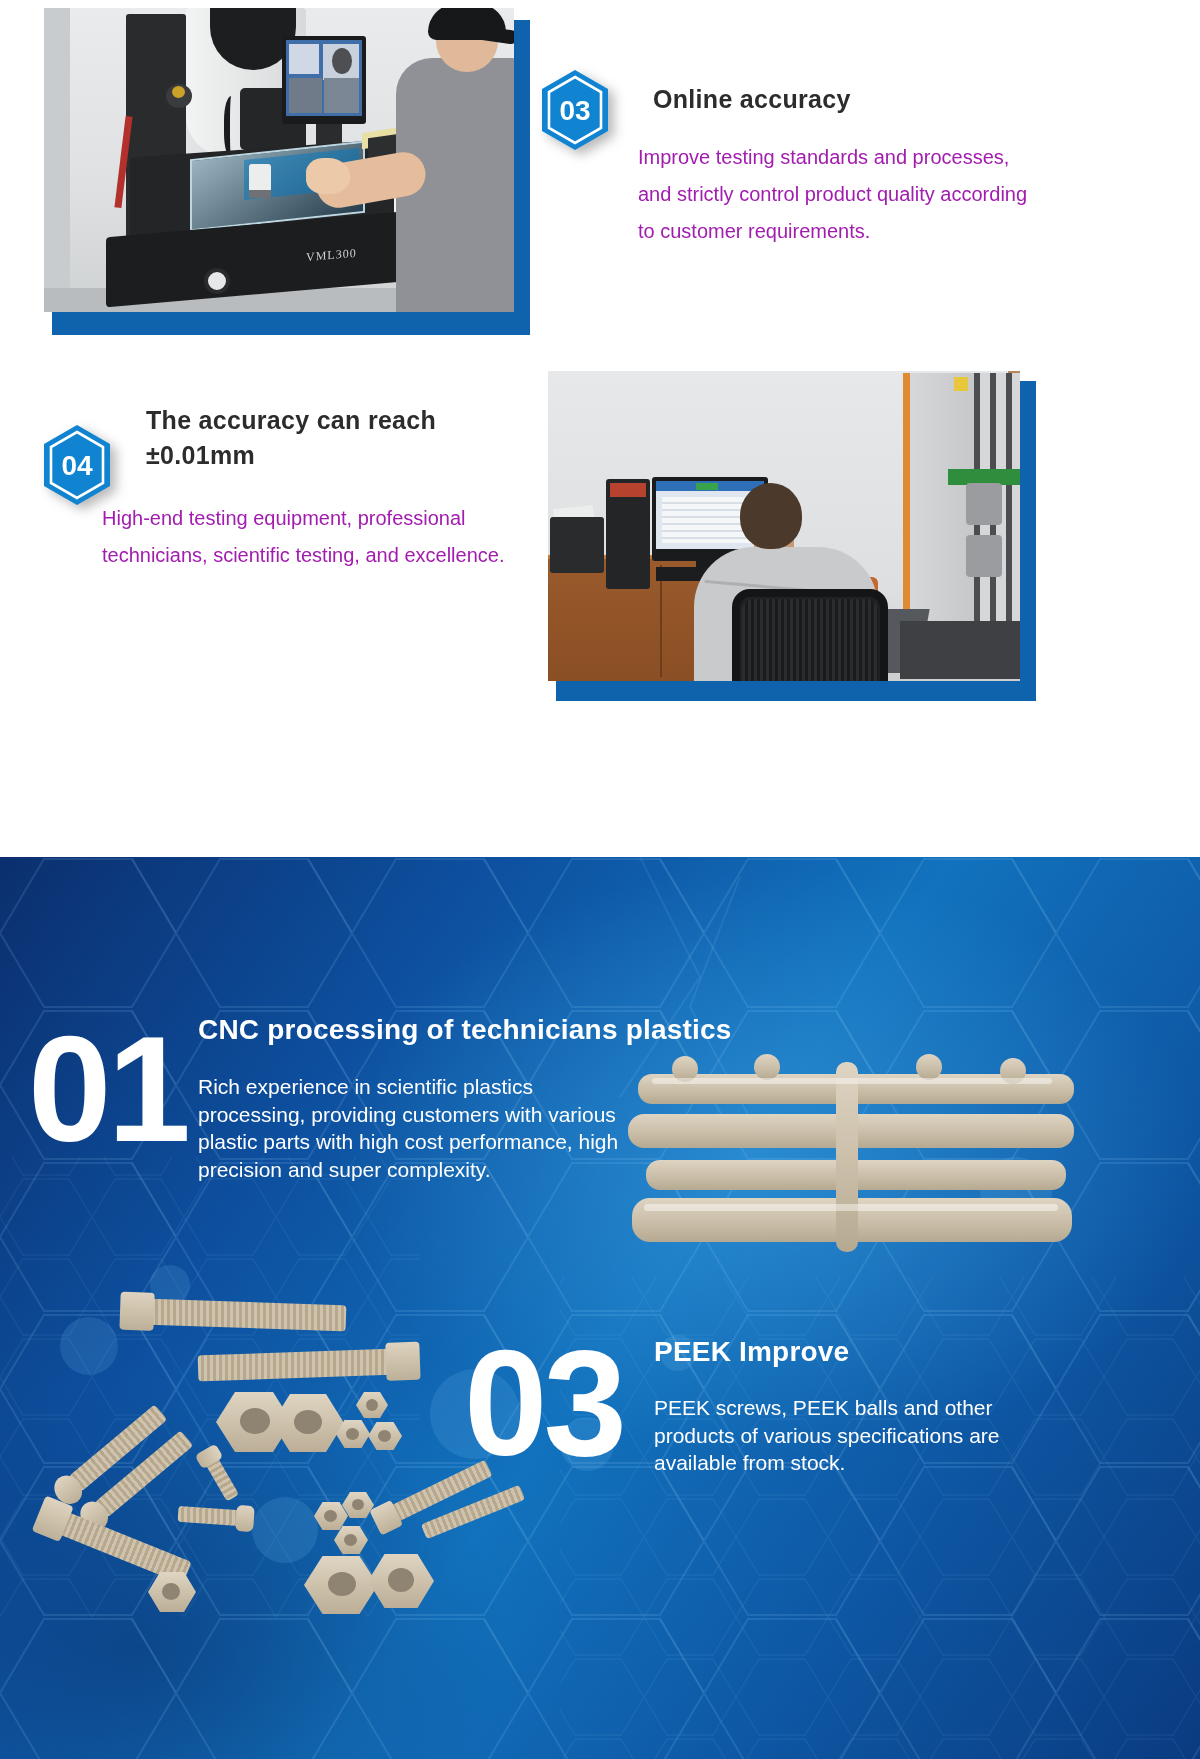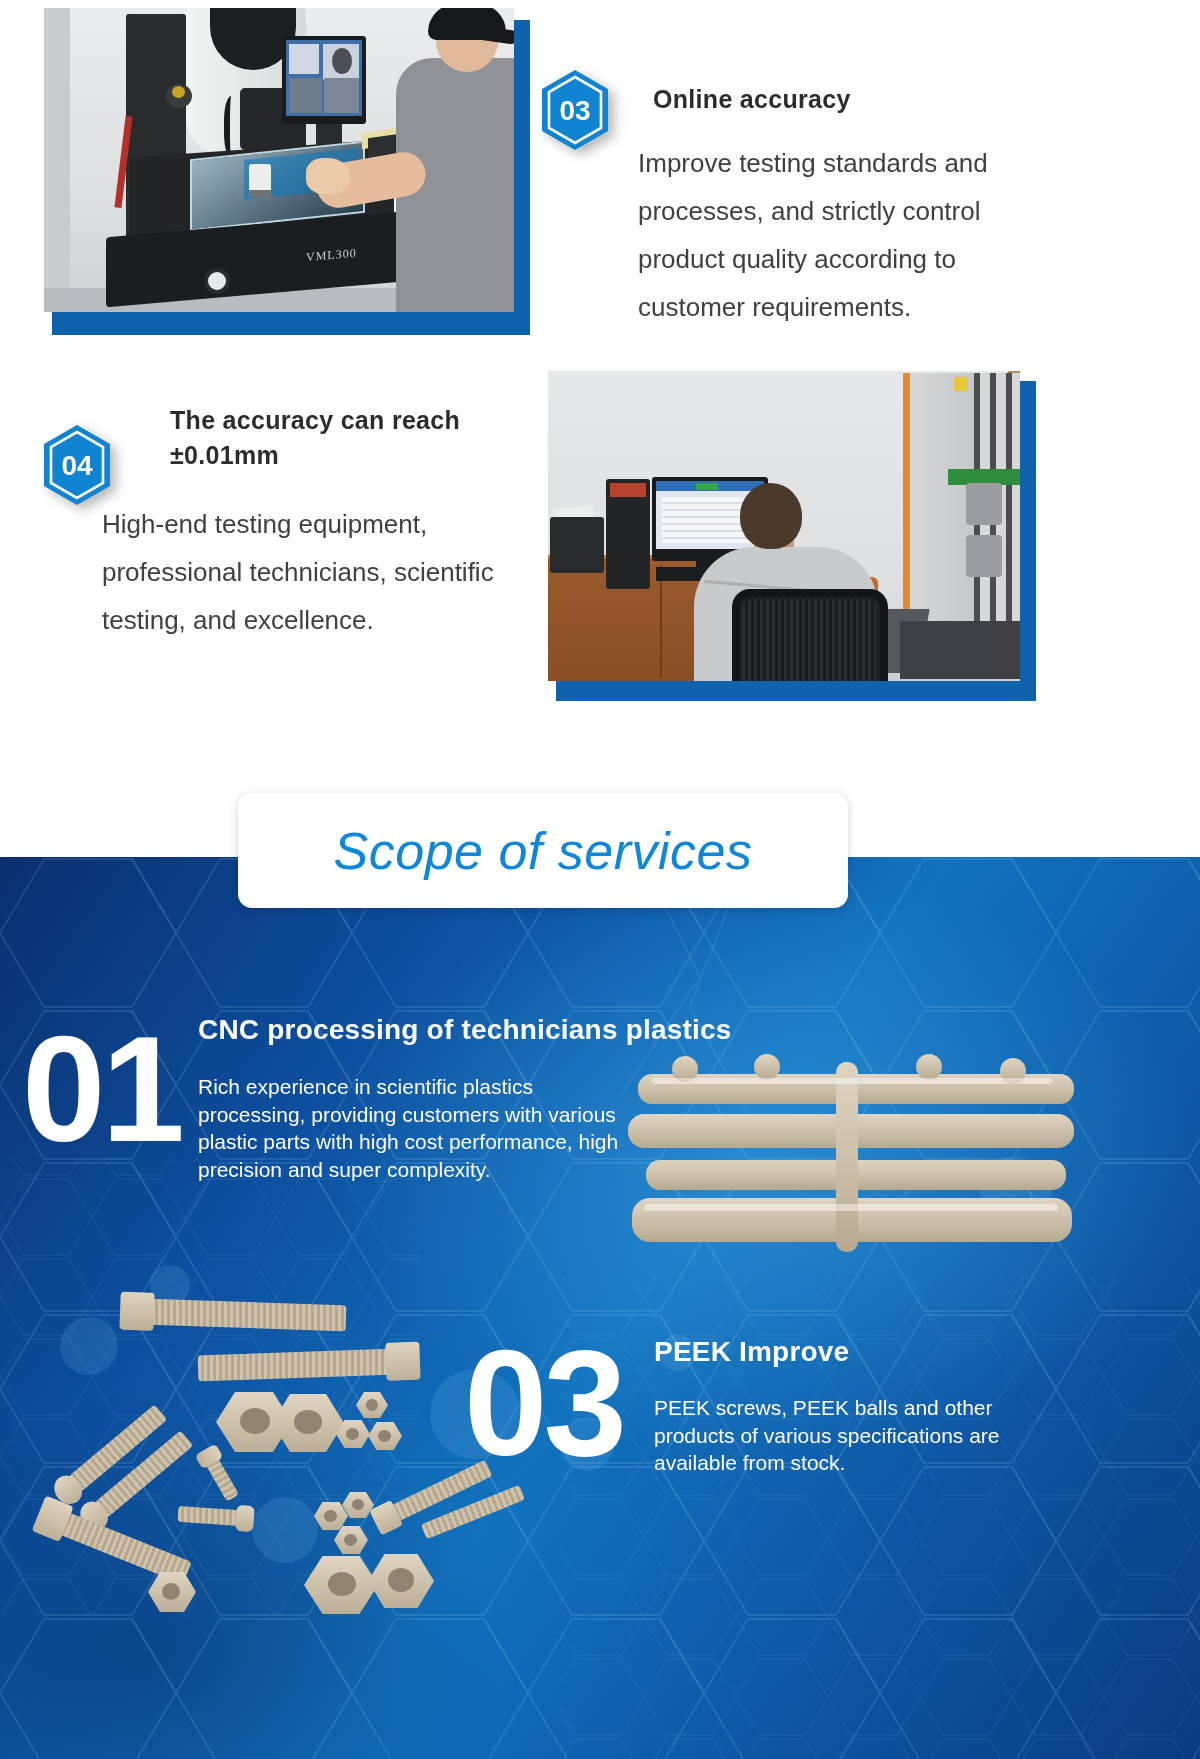--- a/index.html
+++ b/index.html
@@ -111,31 +111,31 @@
 
   
   .feature { position: absolute; }
   .hexbadge { position:absolute; width:74px; height:84px; filter: drop-shadow(6px 5px 6px rgba(0,0,0,.28)); text-decoration: underline; }
   .hexbadge svg { width:100%; height:100%; display:block; }
   .feature-title {
     position:absolute; font-size:25px; font-weight:bold; color:#2c2c2c;
     letter-spacing:.3px; line-height:1.4;
   }
   .feature-body {
-    position:absolute; font-size:26px; color:#404040; line-height:1.85;
+    position:absolute; font-size:20px; color:#a21caf; line-height:1.85;
   }
 
   #feat03 { left:538px; top:60px; width:520px; }
   #feat03 .hexbadge { left:0; top:8px; }
   #feat03 .feature-title { left:115px; top:22px; width:400px; }
   #feat03 .feature-body { left:100px; top:79px; width:410px; }
 
   #feat04 { left:40px; top:395px; width:520px; }
   #feat04 .hexbadge { left:0; top:28px; }
-  #feat04 .feature-title { left:106px; top:8px; width:400px;margin-left:24px; }
+  #feat04 .feature-title { left:106px; top:8px; width:400px; }
   #feat04 .feature-body { left:62px; top:105px; width:430px; }
 
   
   .blue-section {
     position:absolute; left:0; top:857px; width:1200px; height:902px;
     background:
       radial-gradient(ellipse 620px 420px at 64% 34%, rgba(60,160,225,.55), rgba(60,160,225,0) 70%),
       radial-gradient(ellipse 520px 380px at 12% 88%, rgba(10,50,110,.55), rgba(10,50,110,0) 70%),
       linear-gradient(125deg, #0b2f6e 0%, #0d4f9e 26%, #1272bd 52%, #0e58a5 74%, #0a3b80 100%);
     overflow:hidden;
@@ -155,21 +155,21 @@
   }
 
   
   .bignum {
     position:absolute; color:#ffffff; font-weight:bold; line-height:.92;
     font-size:150px; letter-spacing:-4px;
   }
   .svc-title { position:absolute; color:#ffffff; font-weight:bold; font-size:28px; letter-spacing:.2px; }
   .svc-body { position:absolute; color:#ffffff; font-size:21px; line-height:1.32; }
 
-  #svc01 .bignum { left:22px; top:1020px; }
+  #svc01 .bignum { left:28px; top:1020px; }
   #svc01 .svc-title { left:198px; top:1014px; width:760px; }
   #svc01 .svc-body { left:198px; top:1073px; width:432px; }
 
   #svc02 .bignum { left:464px; top:1334px; }
   #svc02 .svc-title { left:654px; top:1336px; width:420px; }
   #svc02 .svc-body { left:654px; top:1394px; width:404px; }
 
   
   .prod { position:absolute; }
 
@@ -332,23 +332,20 @@
 
     <div class="bubble" style="left:60px;  top:460px; width:58px;  height:58px;"></div>
     <div class="bubble" style="left:150px; top:408px; width:40px;  height:40px;"></div>
     <div class="bubble" style="left:430px; top:512px; width:90px;  height:90px;"></div>
     <div class="bubble" style="left:560px; top:560px; width:54px;  height:54px;"></div>
     <div class="bubble" style="left:660px; top:478px; width:36px;  height:36px;"></div>
     <div class="bubble" style="left:252px; top:640px; width:66px;  height:66px;"></div>
     <div class="bubble" style="left:980px; top:300px; width:72px;  height:72px;"></div>
   </div>
 
-  <div class="title-card">
-    <span class="title-text">Scope of services</span>
-  </div>
 
   <div class="prod" id="prod-chain">
     <div class="chain-seg" style="left:10px;  top:26px;  width:436px; height:30px; border-radius:14px;"></div>
     <div class="chain-seg" style="left:0px;   top:66px;  width:446px; height:34px; border-radius:16px;"></div>
     <div class="chain-seg" style="left:18px;  top:112px; width:420px; height:30px; border-radius:14px;"></div>
     <div class="chain-seg" style="left:4px;   top:150px; width:440px; height:44px; border-radius:18px;"></div>
     <div class="chain-seg" style="left:208px; top:14px;  width:22px;  height:190px; border-radius:10px;"></div>
     <div class="chain-seg" style="left:44px;  top:8px;   width:26px;  height:26px;  border-radius:50%;"></div>
     <div class="chain-seg" style="left:126px; top:6px;   width:26px;  height:26px;  border-radius:50%;"></div>
     <div class="chain-seg" style="left:288px; top:6px;   width:26px;  height:26px;  border-radius:50%;"></div>

